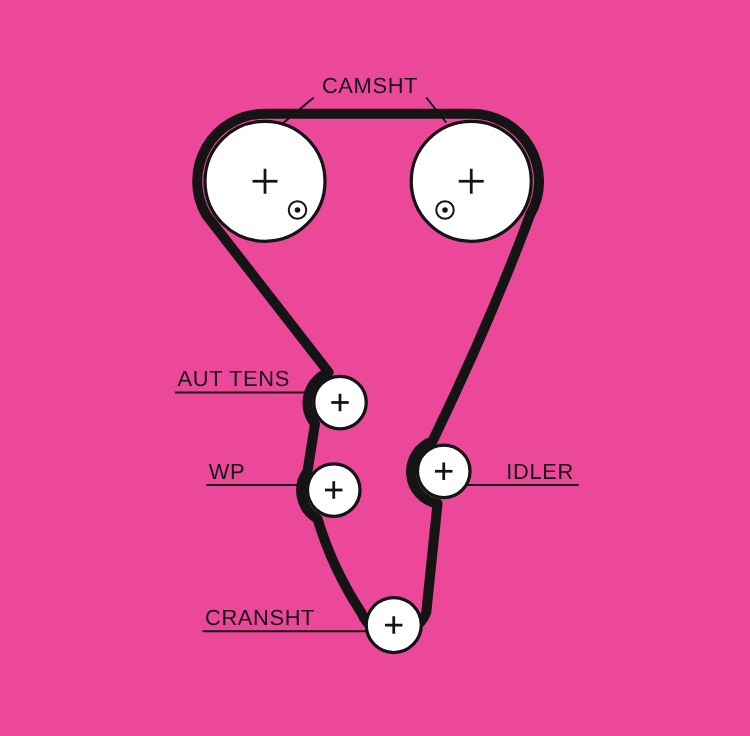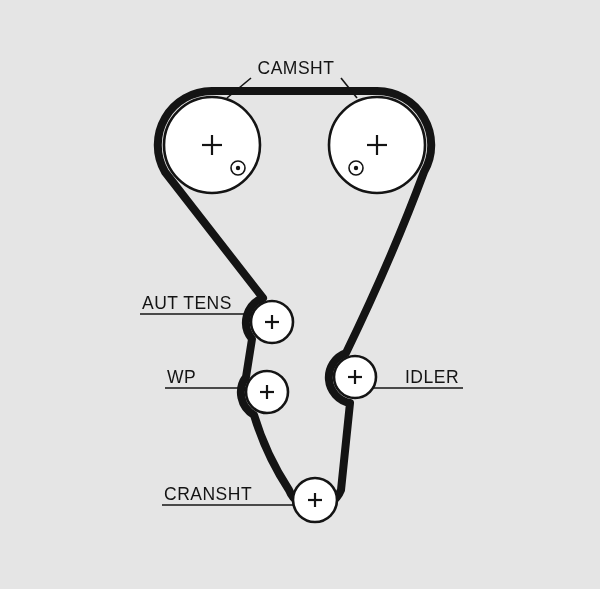--- a/index.html
+++ b/index.html
@@ -1,20 +1,20 @@
 <!DOCTYPE html>
 <html><head>
 <meta charset="utf-8">
 <style>
   html, body { margin: 0; padding: 0; background: #ffffff; }
   .stage {
     width: 600px;
     height: 589px;
     position: relative;
-    background: #e5e5e5;
+    background: #ec4899;
     overflow: hidden;
   }
   svg { display: block; }
   svg text {
     font-family: "Liberation Sans", sans-serif;
     font-size: 17.5px;
     font-weight: 500;
     fill: #141414;
     letter-spacing: 0.5px;
   }

